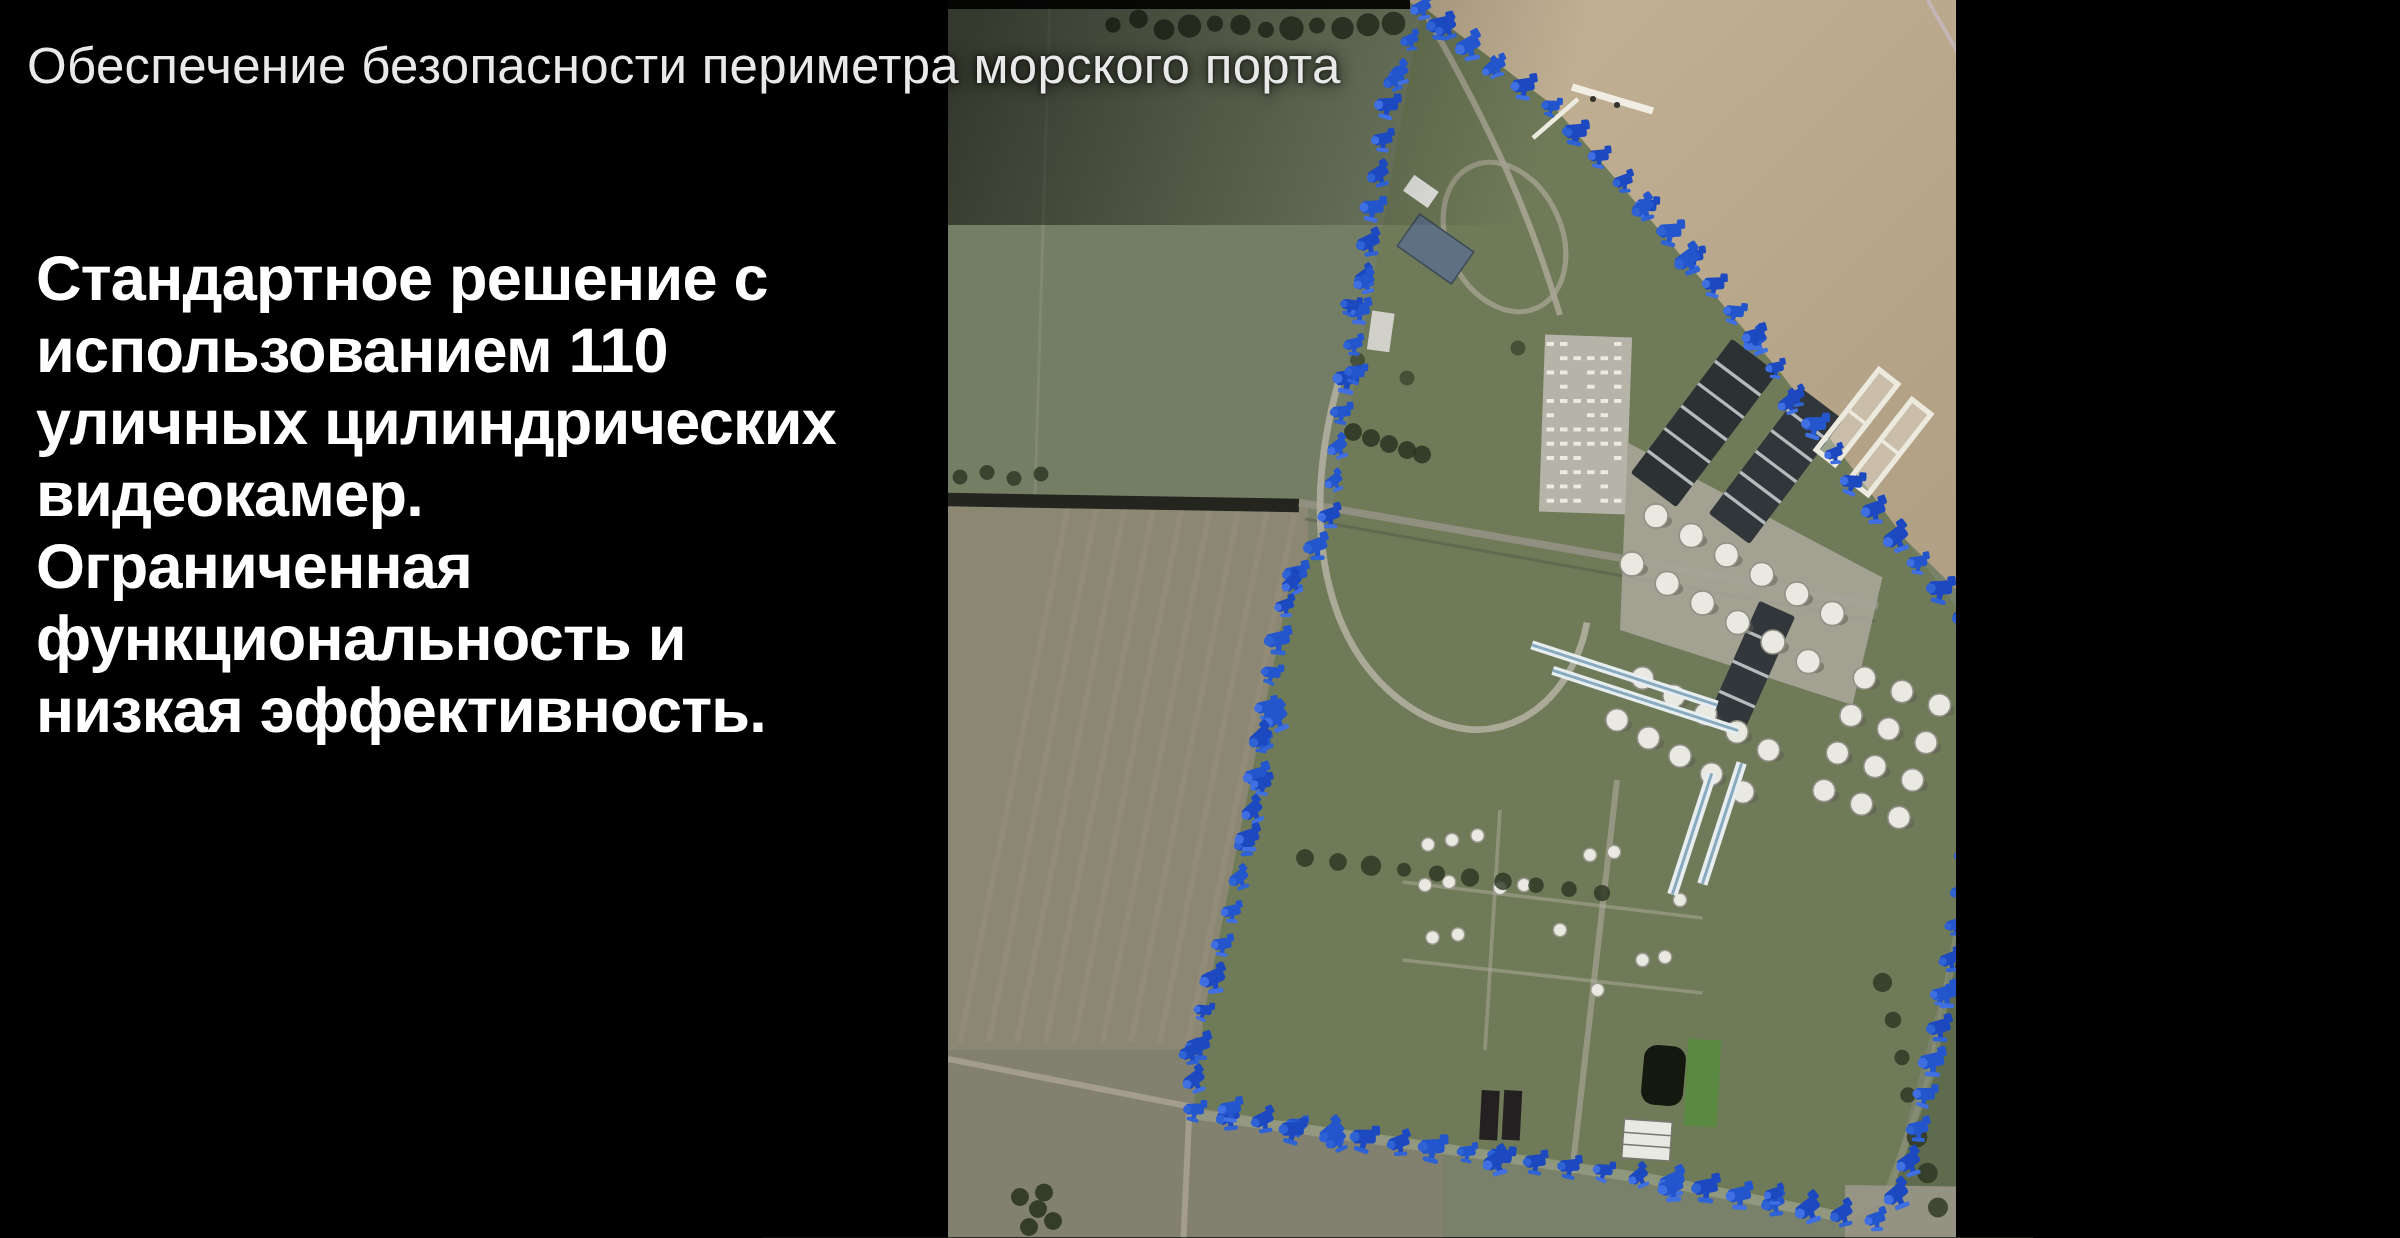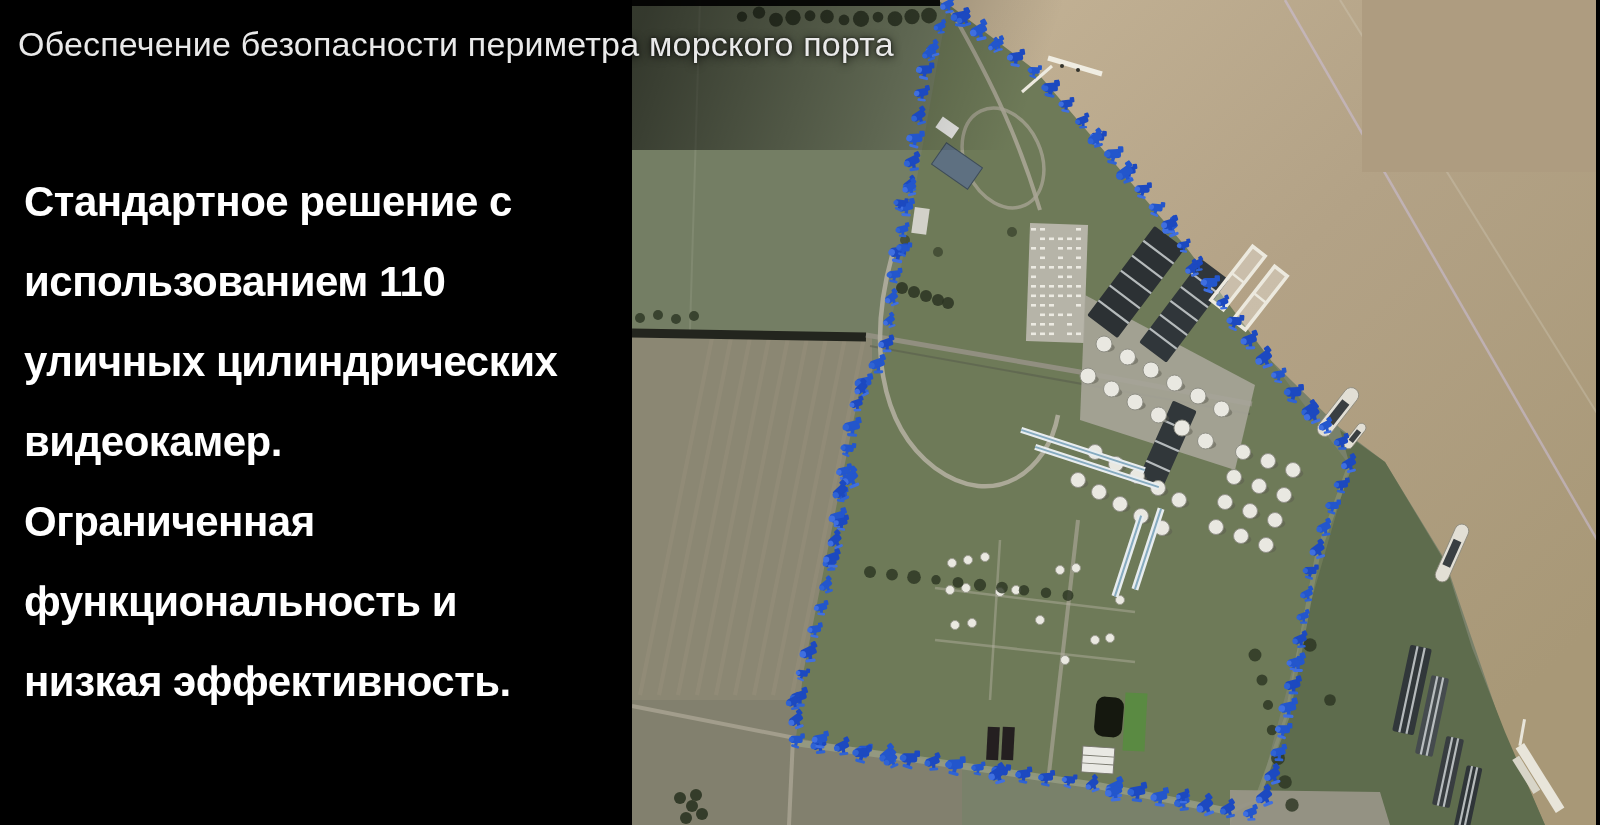--- a/index.html
+++ b/index.html
@@ -1,24 +1,24 @@
 <!DOCTYPE html>
 <html><head>
 <meta charset="utf-8">
 <style>
   html,body{margin:0;padding:0;background:#000;}
-  .stage{position:relative;width:1596px;height:825px;overflow:hidden;background:#000;
+  .stage{position:relative;width:1304px;height:825px;overflow:hidden;background:#000;
          font-family:"Liberation Sans",sans-serif;}
   #map-svg{position:absolute;left:0;top:0;width:1600px;height:825px;display:block;}
   .left-panel{position:absolute;left:0;top:0;width:632px;height:825px;background:#000;}
   .slide-title{position:absolute;left:18px;top:24px;width:920px;
     font-size:34px;line-height:40px;font-weight:400;color:#e9e9e9;letter-spacing:.2px;
     text-shadow:0 1px 10px rgba(0,0,0,.9),0 0 3px rgba(0,0,0,.7);z-index:5;}
   .slide-body{position:absolute;left:24px;top:162px;width:600px;
-    font-size:42px;line-height:80px;font-weight:700;color:#ffffff;letter-spacing:-.5px;
+    font-size:42px;line-height:48px;font-weight:700;color:#ffffff;letter-spacing:-.5px;
     white-space:pre-line;z-index:5;text-shadow:0 0 2px rgba(0,0,0,.6);}
 </style>
 </head>
 <body>
 
 <div class="stage">
   <svg id="map-svg" viewBox="0 0 1600 825" xmlns="http://www.w3.org/2000/svg">
       <defs>
         <linearGradient id="waterGrad" gradientUnits="userSpaceOnUse" x1="1000" y1="0" x2="1600" y2="620">
           <stop offset="0%" stop-color="#c2b194"></stop>

